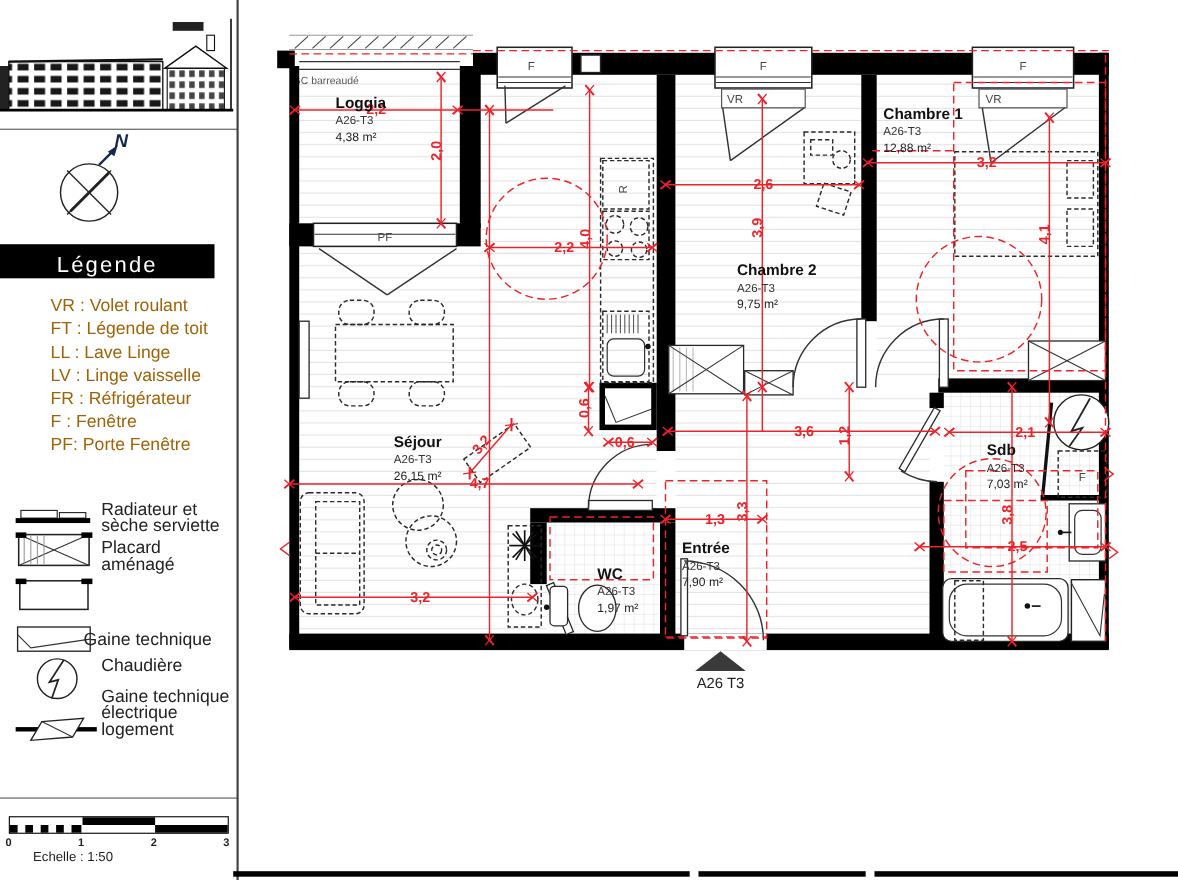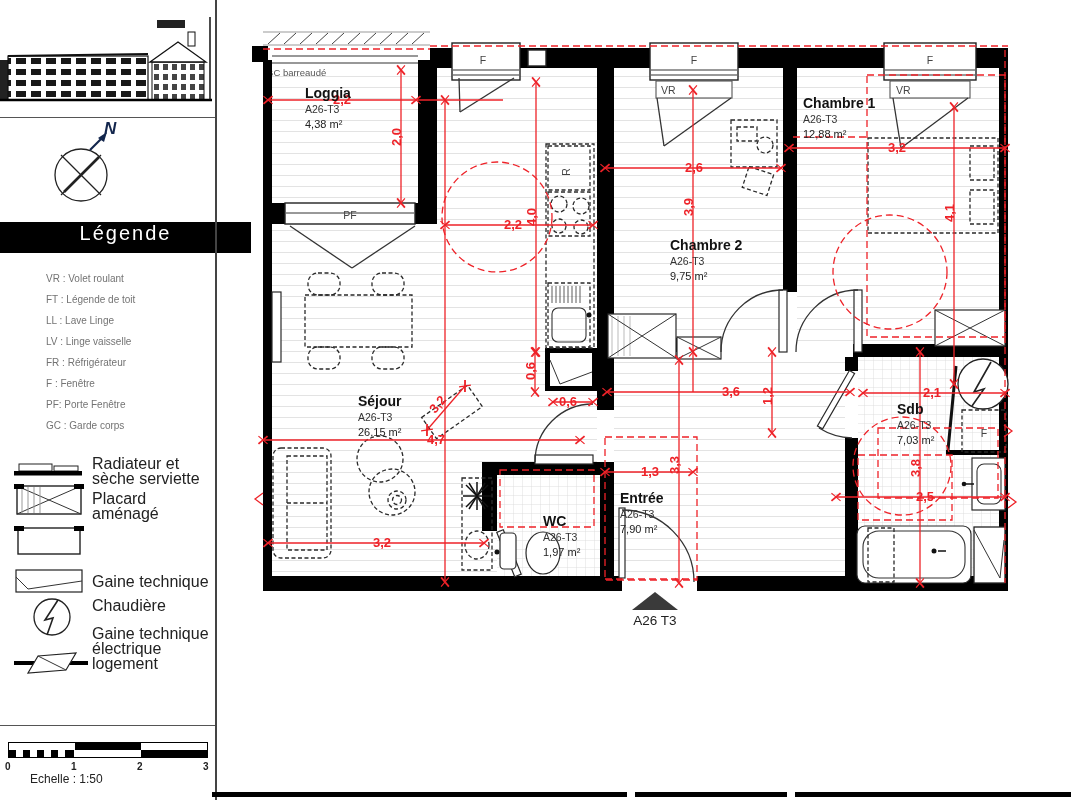--- a/index.html
+++ b/index.html
@@ -2,23 +2,23 @@
 <html><head>
 <meta charset="utf-8">
 <style>
   html,body{margin:0;padding:0;background:#fff;}
   #root{position:relative;width:1071px;height:800px;background:#fff;overflow:hidden;
         font-family:"Liberation Sans",sans-serif;color:#111;}
   .abs{position:absolute;}
   
   #sidebar-border{left:215px;top:0;width:2px;height:800px;background:#444;}
   #elev-divider{left:0;top:117px;width:216px;height:1px;background:#555;}
-  #legend-banner{left:0;top:222px;width:251px;height:31px;background:#000;color:#fff;
-    display:flex;align-items:flex-start;justify-content:center;font-size:20px;letter-spacing:2px;}
-  #abbrev-list{left:46px;top:268px;width:170px;font-size:10px;line-height:21px;color:#737373;}
+  #legend-banner{left:0;top:222px;width:195px;height:31px;background:#000;color:#fff;
+    display:flex;align-items:flex-end;justify-content:center;font-size:20px;letter-spacing:2px;}
+  #abbrev-list{left:46px;top:268px;width:170px;font-size:16px;line-height:21px;color:#a16207;}
   .sym-label{font-size:16px;color:#222;width:125px;line-height:15px;}
   #section-divider{left:0;top:725px;width:216px;height:1px;background:#555;}
   
   .sb-seg{position:absolute;}
   #scalebar-frame{left:8px;top:742px;width:200px;height:16px;border:1px solid #000;box-sizing:border-box;background:#fff;}
   .sb-num{position:absolute;top:761px;font-size:10px;font-weight:bold;color:#222;}
   #scale-caption{left:30px;top:772px;font-size:12px;color:#222;}
   
   .botbar{top:792px;height:5px;background:#000;}
   
@@ -80,21 +80,20 @@
   </div>
 
   <div class="abs" id="abbrev-list">
     <div>VR : Volet roulant</div>
     <div>FT : Légende de toit</div>
     <div>LL : Lave Linge</div>
     <div>LV : Linge vaisselle</div>
     <div>FR : Réfrigérateur</div>
     <div>F : Fenêtre</div>
     <div>PF: Porte Fenêtre</div>
-    <div>GC : Garde corps</div>
   </div>
 
   <svg class="abs" style="left:14px;top:460px" width="70" height="20" viewBox="0 0 70 20">
     <rect x="5" y="4" width="33" height="7" fill="#fff" stroke="#222"></rect>
     <rect x="40" y="6" width="24" height="5" fill="#fff" stroke="#222"></rect>
     <rect x="0" y="11" width="68" height="4.5" fill="#000"></rect>
   </svg>
   <div class="abs sym-label" style="left:92px;top:456px">Radiateur et sèche serviette</div>
 
   <svg class="abs" style="left:14px;top:483px" width="72" height="34" viewBox="0 0 72 34">
@@ -113,21 +112,21 @@
   <svg class="abs" style="left:14px;top:525px" width="72" height="32" viewBox="0 0 72 32">
     <rect x="4" y="3" width="62" height="26" fill="#fff" stroke="#222" stroke-width="1.4"></rect>
     <rect x="0" y="1" width="10" height="5" fill="#000"></rect>
       <rect x="60" y="1" width="10" height="5" fill="#000"></rect>
   </svg>
 
   <svg class="abs" style="left:14px;top:568px" width="72" height="26" viewBox="0 0 72 26">
     <rect x="2" y="2" width="66" height="22" fill="#fff" stroke="#222" stroke-width="1.2"></rect>
     <polyline points="2,9 14,21 68,13" class="thin"></polyline>
   </svg>
-  <div class="abs sym-label" style="left:92px;top:574px">Gaine technique</div>
+  <div class="abs sym-label" style="left:76px;top:574px">Gaine technique</div>
 
   <div class="abs sym-label" style="left:92px;top:598px">Chaudière</div>
   <svg class="abs" style="left:28px;top:596px" width="48" height="42" viewBox="0 0 48 42">
     <circle cx="24" cy="21" r="18" fill="#fff" stroke="#222" stroke-width="1.3"></circle>
     <polyline points="30,4 17,24 25,22 19,39" fill="none" stroke="#222" stroke-width="1.6"></polyline>
   </svg>
 
   <div class="abs sym-label" style="left:92px;top:626px">Gaine technique électrique logement</div>
   <svg class="abs" style="left:14px;top:650px" width="76" height="26" viewBox="0 0 76 26">
     <rect x="0" y="11" width="74" height="4" fill="#000"></rect>

